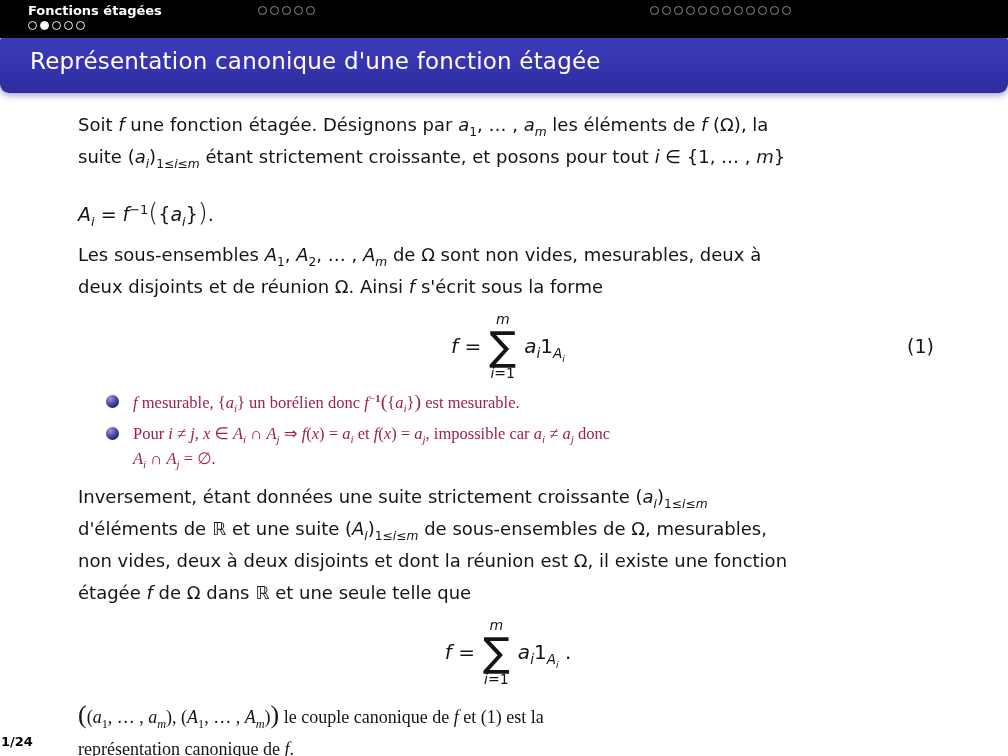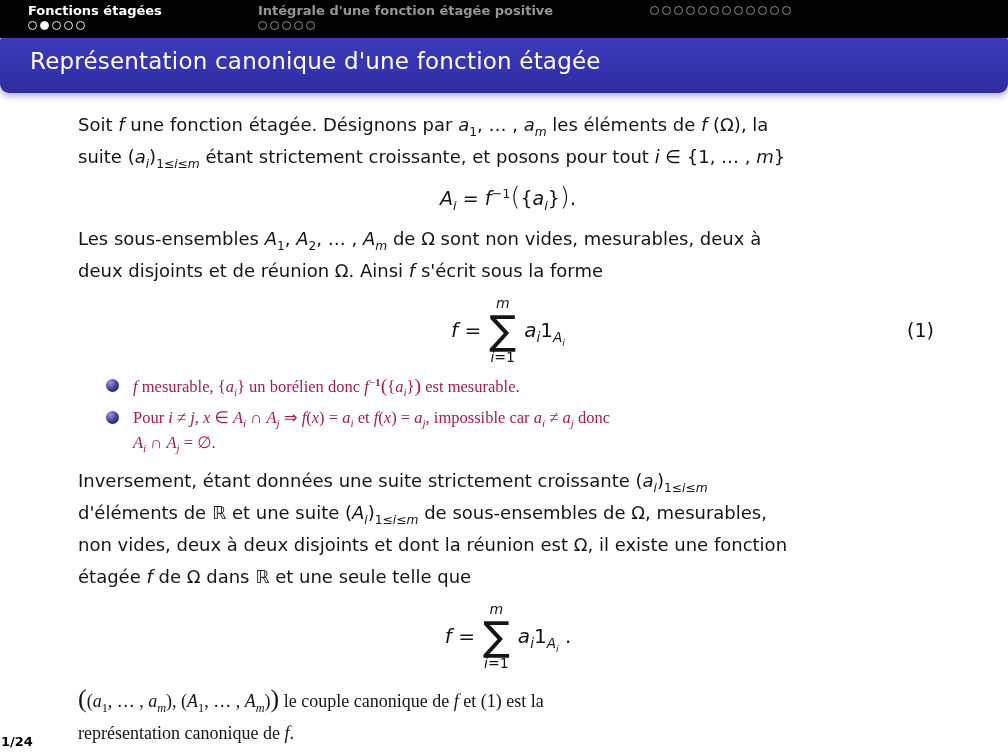--- a/index.html
+++ b/index.html
@@ -32,21 +32,21 @@
     padding:10px 0 0 30px;
   }
   .titlebar .title { color:#ffffff; font-size:23px; font-weight:400; letter-spacing:.2px; }
 
   
   main { position:absolute; top:93px; left:0; right:0; bottom:0; padding:16px 70px 4px 78px; font-size:18px; }
   i { font-style:italic; }
   sub, sup { line-height:0; font-size:68%; }
   big { font-weight:300; }
   .para { margin:0; line-height:32px; }
-  .eq-center { text-align:center; font-size:19px; margin:8px 0 12px; }
+  .eq-center { font-size:19px; margin:24px 0 12px; }
   .eq-center big { font-size:135%; }
 
   .disp { position:relative; display:flex; justify-content:center; align-items:center; gap:8px; margin:8px 0 8px; }
   .sum-lhs, .sum-rhs { font-size:20px; }
   .sigma-col { display:flex; flex-direction:column; align-items:center; }
   .sigma-col .limit { font-size:14px; line-height:16px; }
   .sigma-col .sigma { font-size:40px; line-height:38px; font-weight:500; }
   .eqtag { position:absolute; right:4px; top:50%; transform:translateY(-50%); font-size:19px; }
 
   .bullets { list-style:none; margin:8px 0 10px; padding:0 0 0 28px;font-family:Liberation Serif, serif; }
@@ -69,21 +69,20 @@
       <div class="nav-title">Fonctions étagées</div>
       <div class="dots">
           <span class="dot"></span>
           <span class="dot filled"></span>
           <span class="dot"></span>
           <span class="dot"></span>
           <span class="dot"></span>
         </div>
     </div>
     <div class="nav-sec nav-sec-2">
-      <div class="nav-title">Intégrale d'une fonction étagée positive</div>
       <div class="dots">
           <span class="dot"></span>
           <span class="dot"></span>
           <span class="dot"></span>
           <span class="dot"></span>
           <span class="dot"></span>
         </div>
     </div>
     <div class="nav-sec nav-sec-3">
       <div class="dots">

